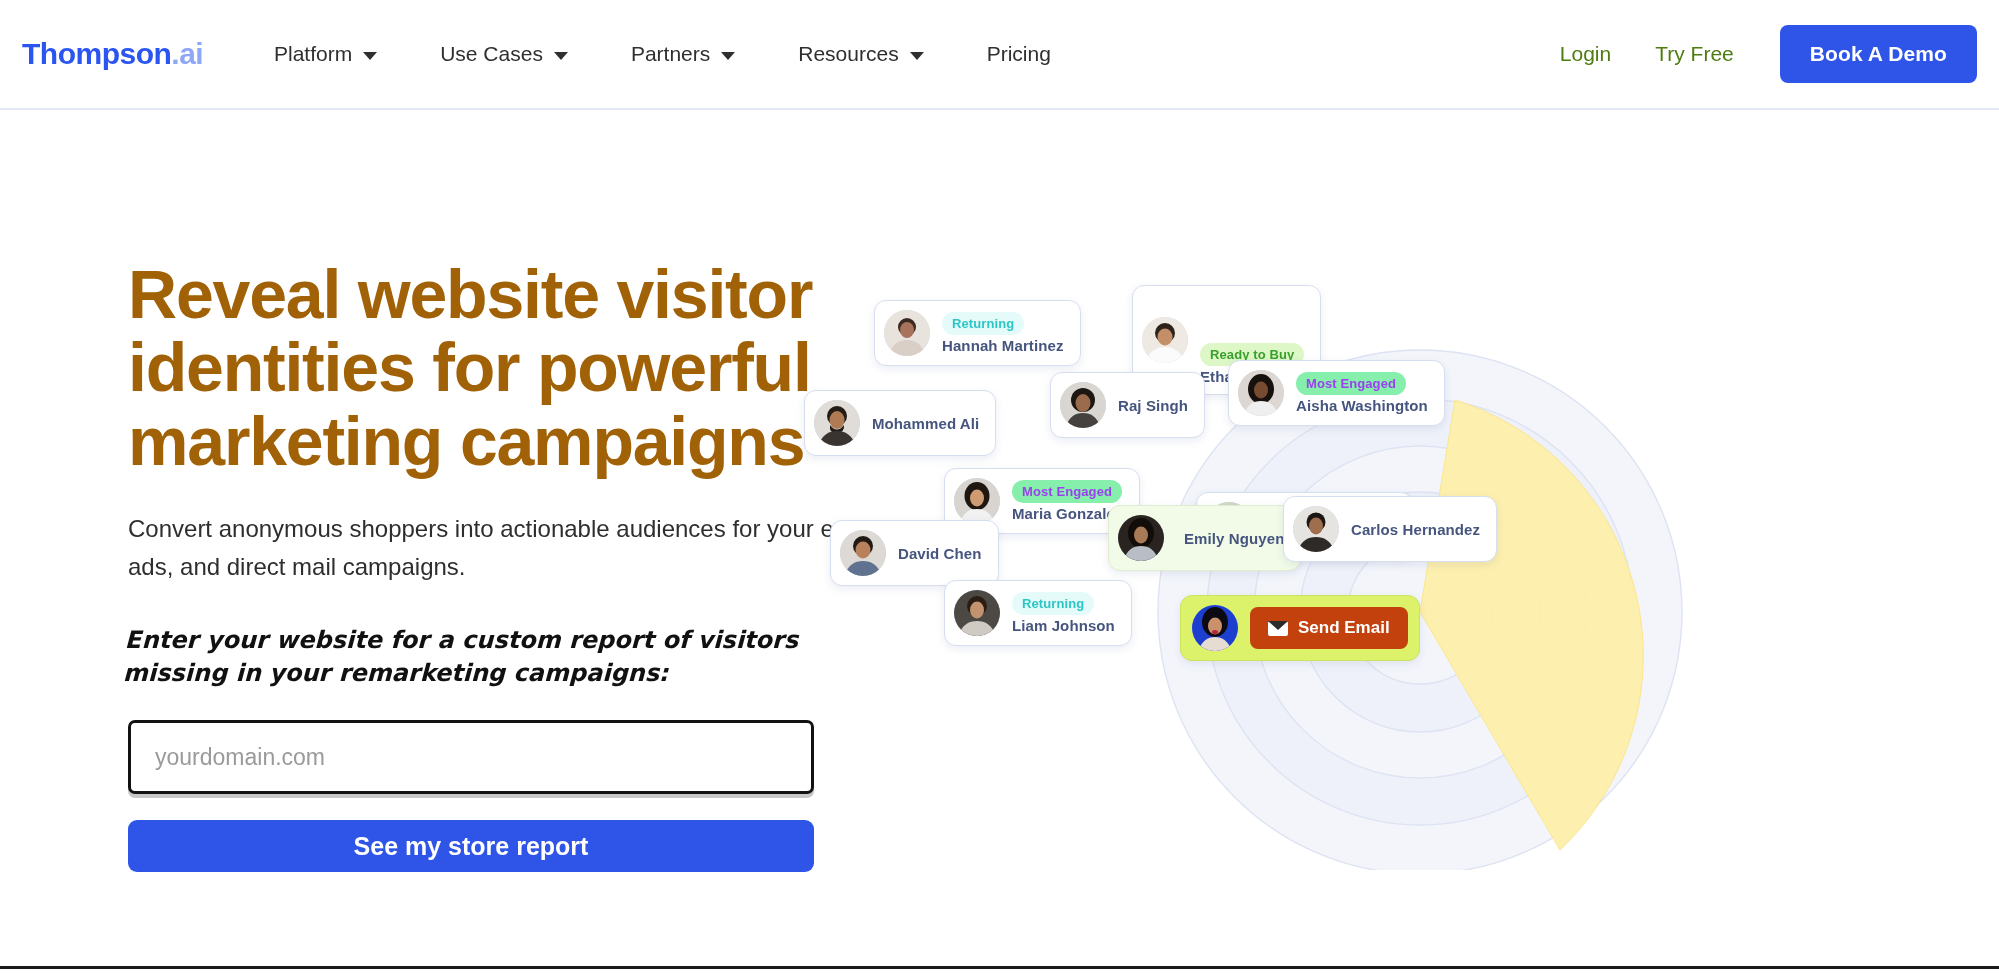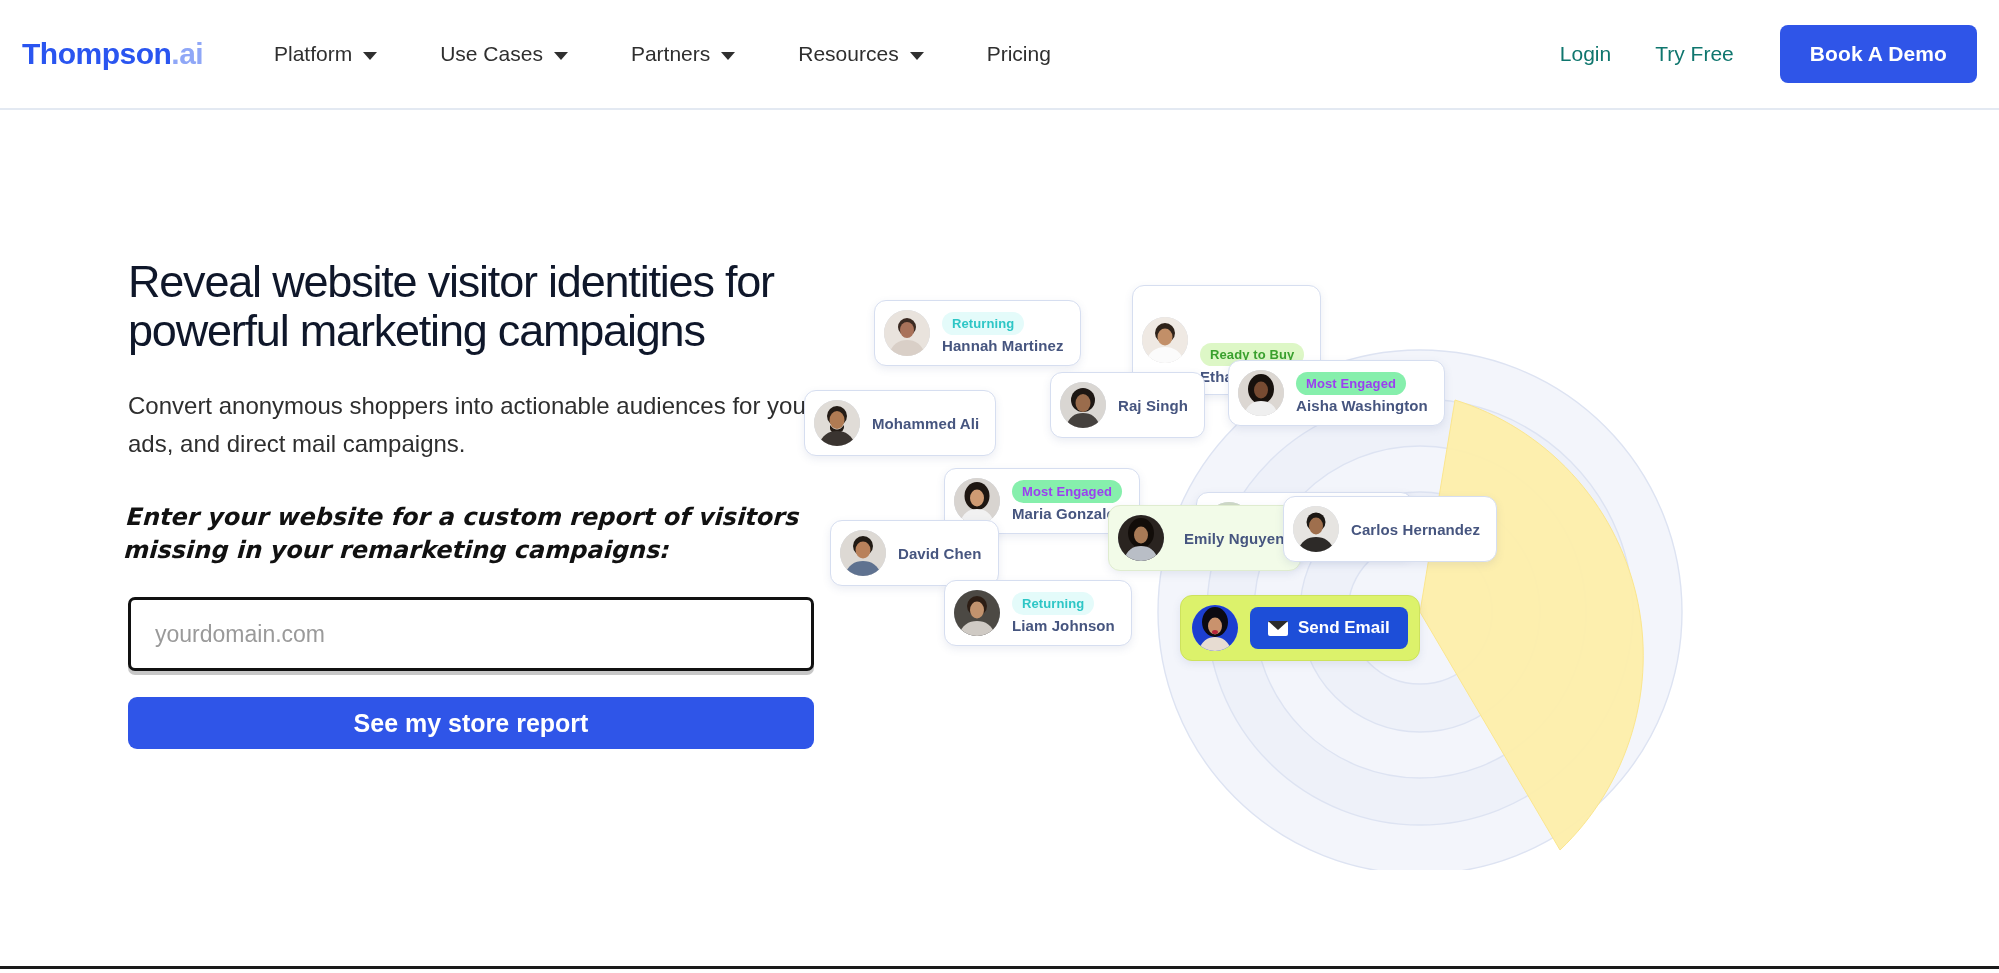--- a/index.html
+++ b/index.html
@@ -34,36 +34,36 @@
     font-size: 21px; color: #2f2f2f; font-weight: 400;
     padding: 6px 26px; cursor: pointer; white-space: nowrap;
   }
   .caret { width: 0; height: 0; display:inline-block;
     border-left: 7px solid transparent; border-right: 7px solid transparent;
     border-top: 8px solid #2f2f2f; margin-top: 3px; }
 
   .nav-right { position: absolute; right: 22px; top: 50%; transform: translateY(-50%);
                display: flex; align-items: center; gap: 0px; }
   .nav-link {
-    font-size: 21px; color: #0f766e; padding: 6px 22px; cursor: pointer; white-space: nowrap;
+    font-size: 21px; color: #4d7c0f; padding: 6px 22px; cursor: pointer; white-space: nowrap;
   }
   .demo-btn {
     margin-left: 24px;
     background: #2f55e8; color: #fff;
     font-size: 21px; font-weight: 700;
     padding: 17px 30px; border-radius: 8px; border: none;
     cursor: pointer; white-space: nowrap; letter-spacing: .1px;
     font-family: "Liberation Sans", sans-serif;
   }
 
   
   .hero-left { position: absolute; left: 128px; top: 258px; width: 800px; }
   .headline {
-    font-size: 45px; line-height: 1.08; font-weight: 400;
-    color: #0f172a; letter-spacing: -1.2px; width: 800px;
+    font-size: 68px; line-height: 1.08; font-weight: 700;
+    color: #a16207; letter-spacing: -1.2px; width: 800px;
   }
   .subhead {
     margin-top: 32px; font-size: 24px; line-height: 1.58;
     color: #2e2e2e; width: 790px; font-weight: 400;
   }
   .hand-note {
     margin-top: 38px; font-size: 24px; line-height: 1.38;
     color: #111; font-style: italic; font-weight: 600;
     width: 690px;
     font-family: "DejaVu Sans", sans-serif;
@@ -117,21 +117,21 @@
     padding: 5px 10px; border-radius: 20px; letter-spacing: .1px;
   }
   .badge.returning  { color: #2dc6c6; background: #e4fbfa; }
   .badge.ready      { color: #3aa12e; background: #ddf7c6; margin-top: 48px; }
   .badge.engaged    { color: #9b3ff0; background: #86efac; }
   .vname { font-size: 15px; font-weight: 700; color: #46557f; letter-spacing: .1px; }
   .vname.solo { font-size: 15px; }
 
   .send-email-btn {
     display: flex; align-items: center; gap: 10px;
-    background: #1d4ed8; color: #fff;
+    background: #c2410c; color: #fff;
     border-radius: 8px; padding: 11px 18px;
     font-size: 17px; font-weight: 700; border: none; cursor: pointer;
     font-family: "Liberation Sans", sans-serif;
   }
   .env-icon { width: 20px; height: 15px; background: #fff; position: relative;
               border-radius: 2px; display:inline-block; }
   .env-icon::after {
     content: ""; position: absolute; left: 0; top: 0;
     border-left: 10px solid transparent; border-right: 10px solid transparent;
     border-top: 9px solid #2b2b2b;

